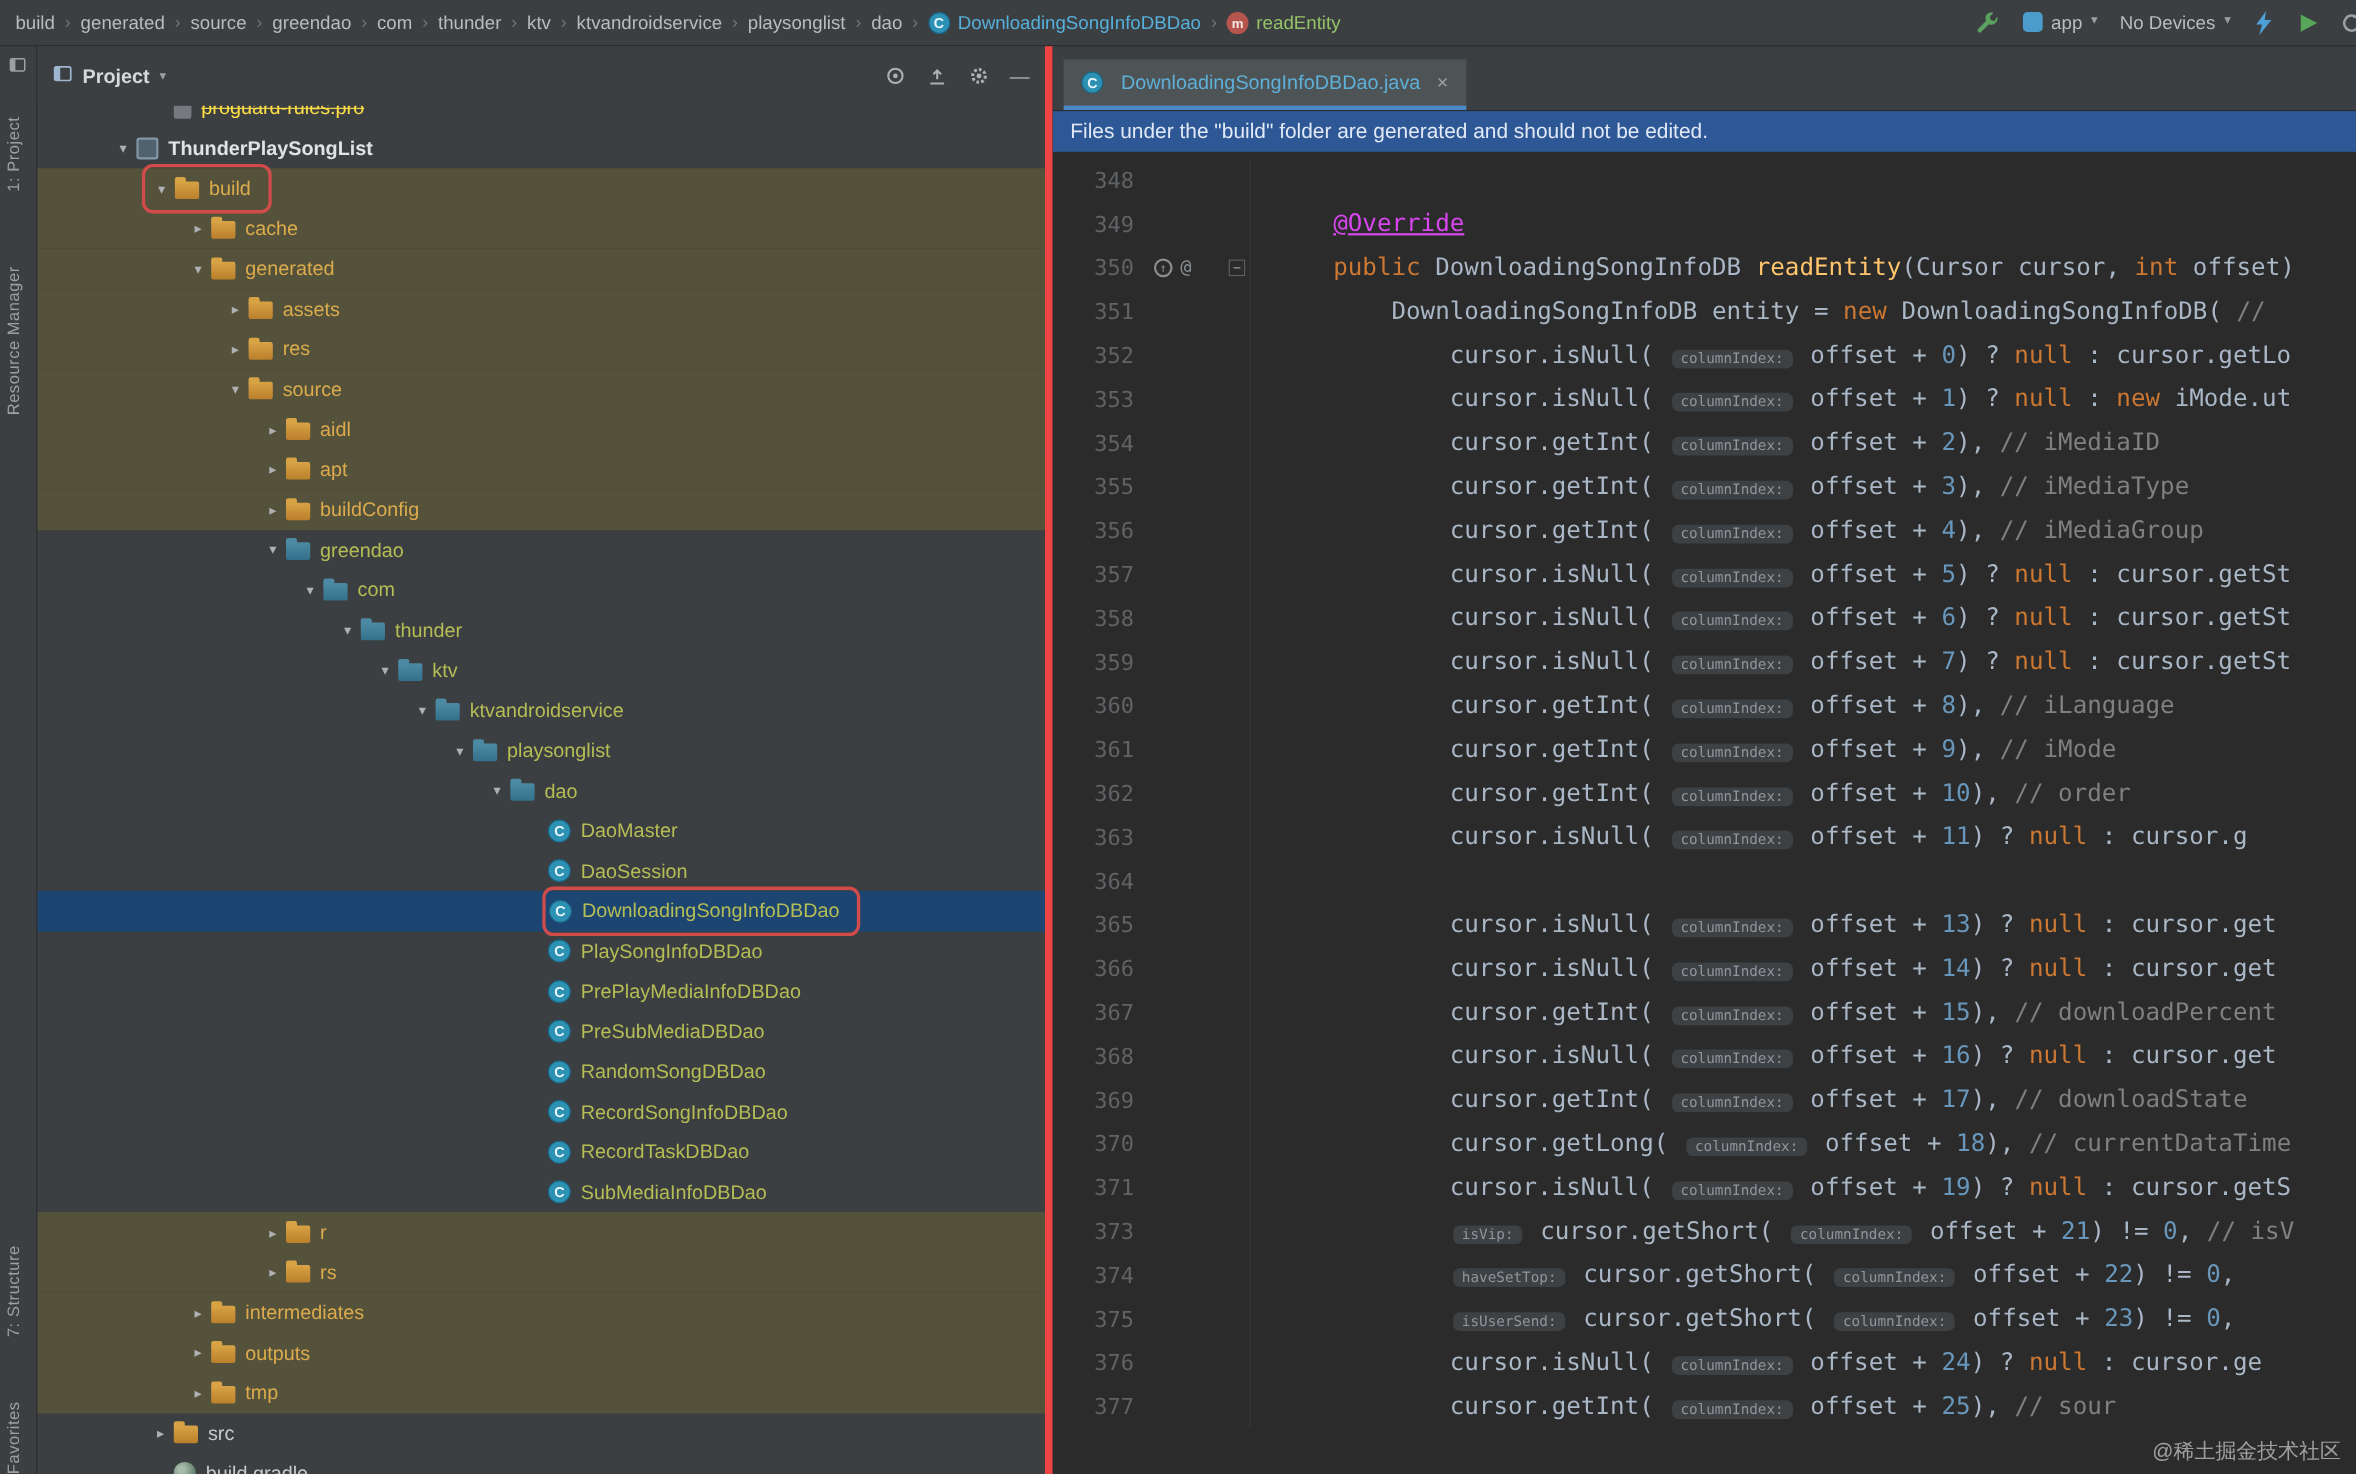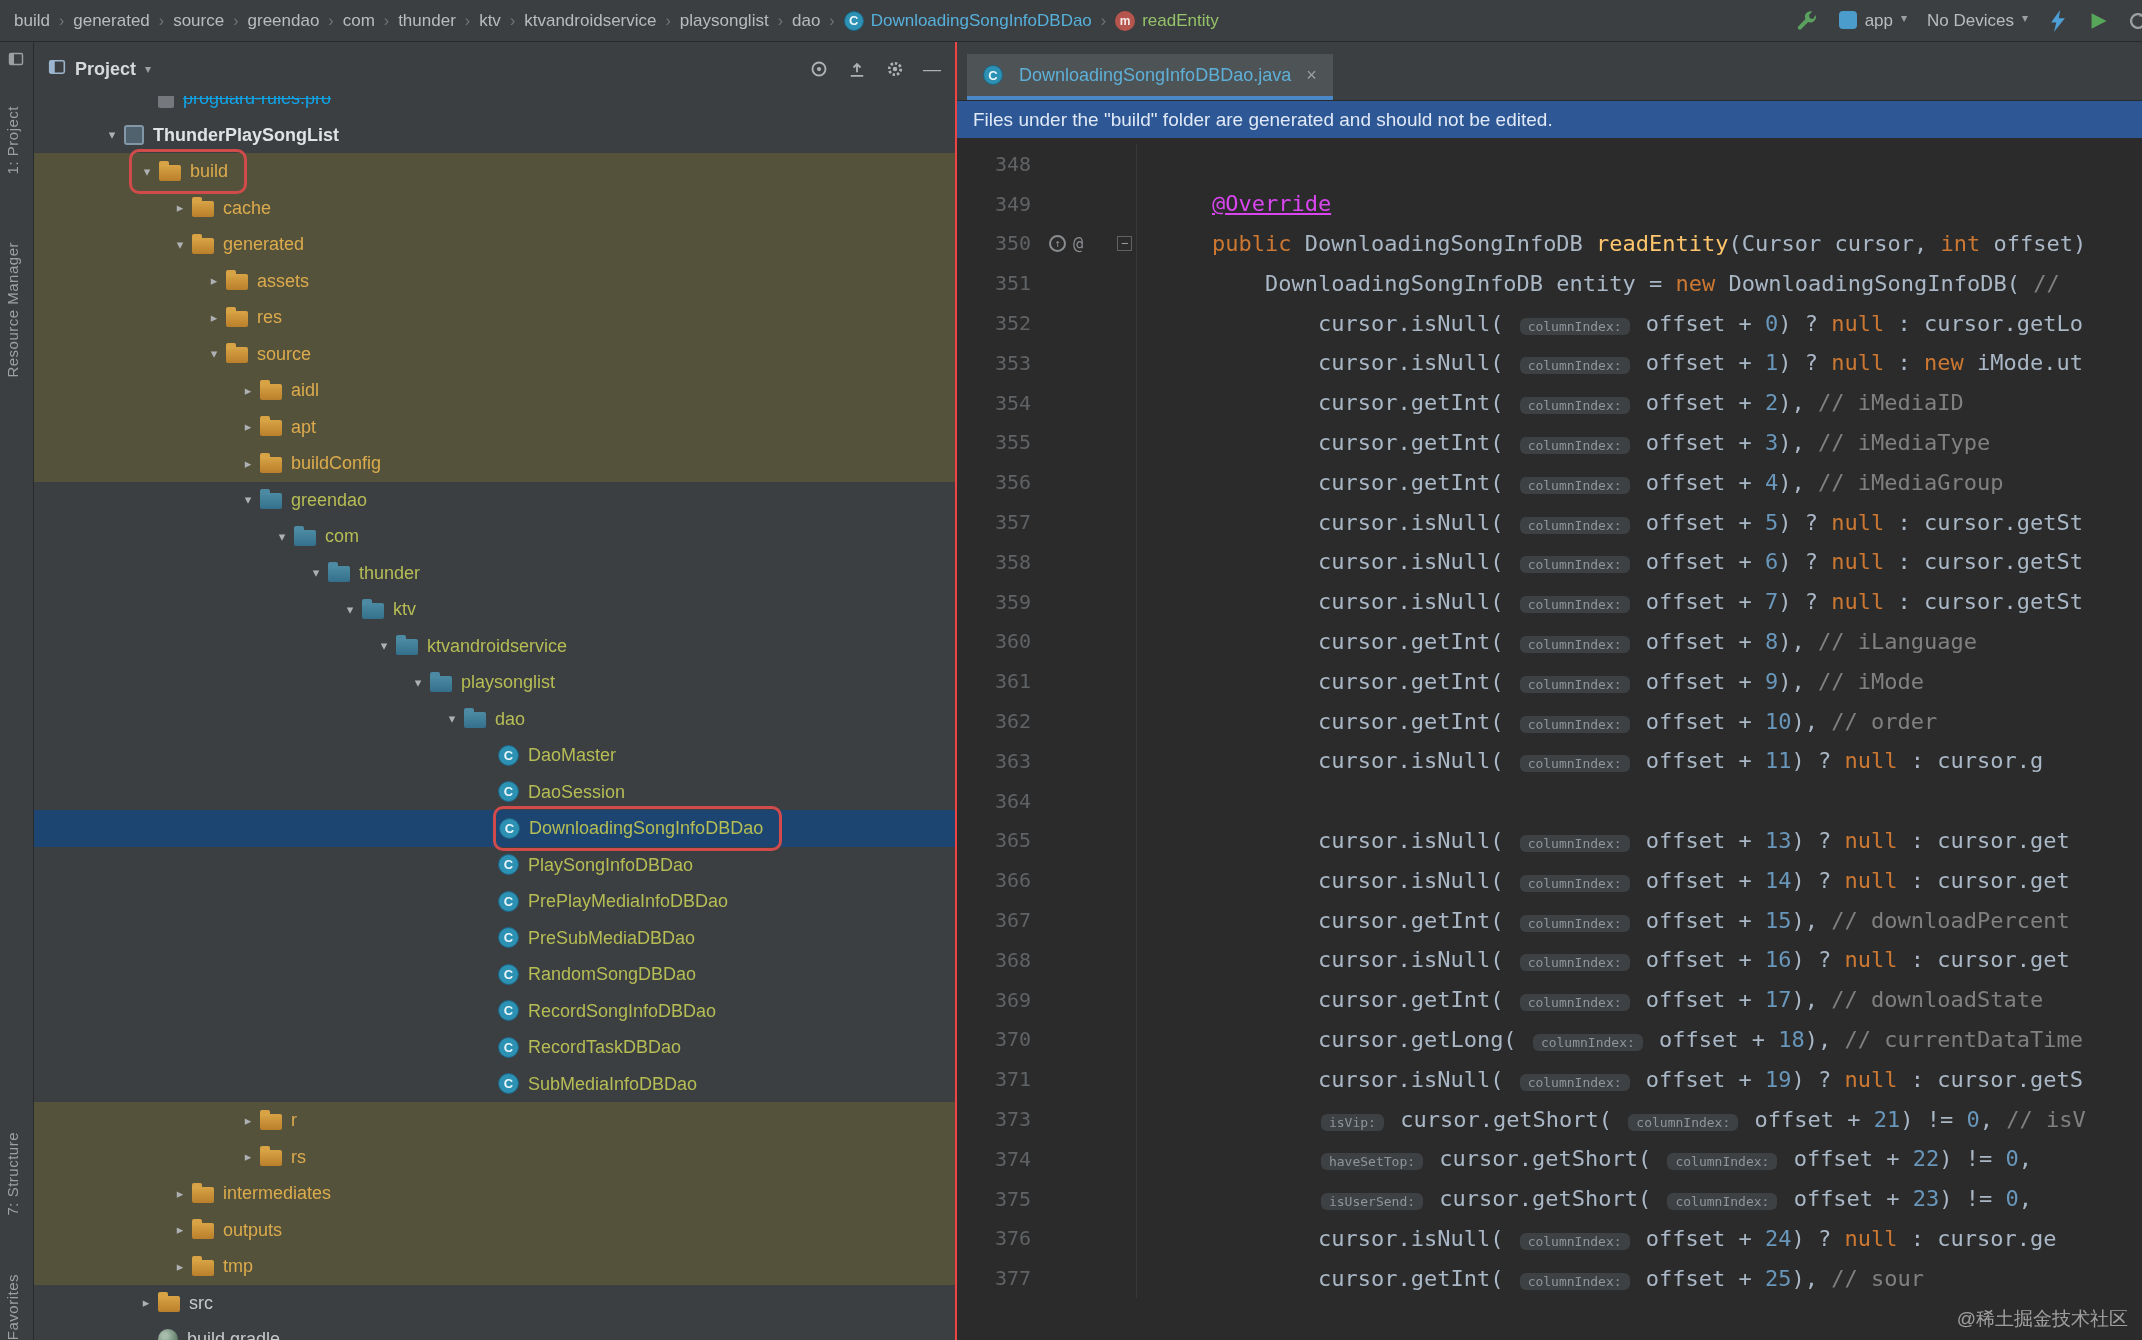--- a/index.html
+++ b/index.html
@@ -24,21 +24,21 @@
   .appicon{width:18px;height:18px;border-radius:4px;background:#4b9ccb;display:inline-block;}
   .tb-icon{display:inline-flex;align-items:center;}
   
   #activity-bar{position:absolute;left:0;top:42px;width:34px;height:1298px;background:#3c3f41;
     border-right:1px solid #282b2d;box-sizing:border-box;}
   .vlabel{position:absolute;left:4px;writing-mode:vertical-rl;transform:rotate(180deg);
     color:#9da0a3;font-size:15px;letter-spacing:.5px;white-space:nowrap;cursor:default;}
   .ab-icon{position:absolute;top:9px;left:8px;}
   
   #project-panel{position:absolute;left:34px;top:42px;width:923px;height:1298px;background:#3c3f41;
-    border-right:2px solid #ef4444;box-sizing:border-box;overflow:hidden;}
+    border-right:7px solid #ef4444;box-sizing:border-box;overflow:hidden;}
   .pp-header{height:54px;display:flex;align-items:center;gap:9px;padding:0 14px;position:relative;
     z-index:5;background:#3c3f41;}
   .pp-title{color:#d6d9db;font-size:18px;font-weight:600;}
   .pp-right{margin-left:auto;display:flex;align-items:center;gap:18px;color:#aeb1b3;}
   .pp-right span{display:inline-flex;align-items:center;font-size:18px;}
   .pp-tree{position:absolute;left:0;top:54px;right:0;bottom:0;overflow:hidden;}
   .tree-inner{position:relative;top:-16px;}
   .trow{height:36.5px;display:flex;align-items:center;font-size:18px;white-space:nowrap;
     box-sizing:border-box;}
   .trow.band{background:#55523c;}
@@ -57,21 +57,21 @@
   .ti-module{width:20px;height:20px;border-radius:3px;background:#51626f;border:2px solid #8297a8;
     box-sizing:border-box;}
   .ti-gradle{width:20px;height:20px;border-radius:50%;
     background:radial-gradient(circle at 35% 35%, #a7bcab 15%, #5f7d68 70%);}
   .ti-file{width:16px;height:20px;background:#75797d;border-radius:2px;}
   .tlabel{line-height:36.5px;}
   .s-exc{color:#dcab4c;}
   .s-gen{color:#b6bd55;}
   .s-root{color:#e0e3e5;font-weight:bold;}
   .s-plain{color:#c7cacd;}
-  .s-dim{color:#0ea5e9;text-decoration:line-through;}
+  .s-dim{color:#fde047;text-decoration:line-through;}
   .redbox{display:inline-flex;align-items:center;border:3px solid #d14b4b;border-radius:10px;
     padding:1px 16px 1px 3px;margin-left:-5px;}
   
   #editor{position:absolute;left:957px;top:42px;width:1185px;height:1298px;background:#2b2b2b;overflow:hidden;}
   .tabbar{height:59px;background:#3c3f41;border-bottom:1px solid #282b2d;display:flex;
     align-items:flex-end;padding-left:10px;box-sizing:border-box;}
   .tab{height:46px;display:flex;align-items:center;gap:9px;padding:0 16px;background:#4e5356;
     border-bottom:4px solid #4a88c7;box-sizing:border-box;font-size:18px;color:#5eb0d8;white-space:nowrap;}
   .tab-close{color:#9da0a3;font-size:18px;margin-left:6px;}
   .banner{height:37px;background:#2e5796;color:#e0e9f5;display:flex;align-items:center;

